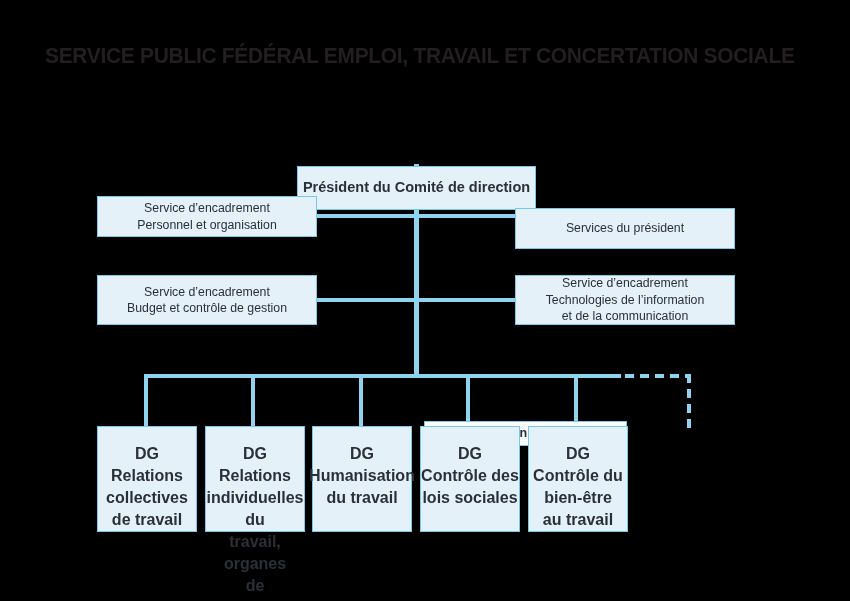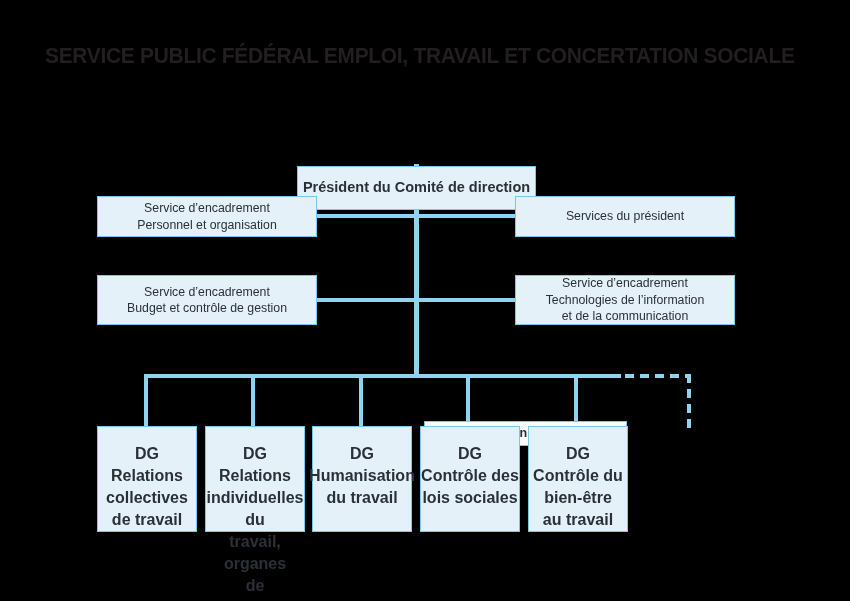--- a/index.html
+++ b/index.html
@@ -124,21 +124,21 @@
 
   <div class="node president" style="left:297px; top:124px; width:239px; height:44px;margin-top:42px;">
     <span class="node-label">Président du Comité de direction</span>
   </div>
 
   <div class="node staff" style="left:97px; top:196px; width:220px; height:41px;">
     <span class="node-label">Service d’encadrement
 Personnel et organisation</span>
   </div>
 
-  <div class="node staff" style="left:515px; top:196px; width:220px; height:41px;">
+  <div class="node staff" style="left:515px; top:208px; width:220px; height:41px;">
     <span class="node-label">Services du président</span>
   </div>
 
   <div class="node staff" style="left:97px; top:275px; width:220px; height:50px;">
     <span class="node-label">Service d’encadrement
 Budget et contrôle de gestion</span>
   </div>
 
   <div class="node staff" style="left:515px; top:275px; width:220px; height:50px;">
     <span class="node-label">Service d’encadrement

